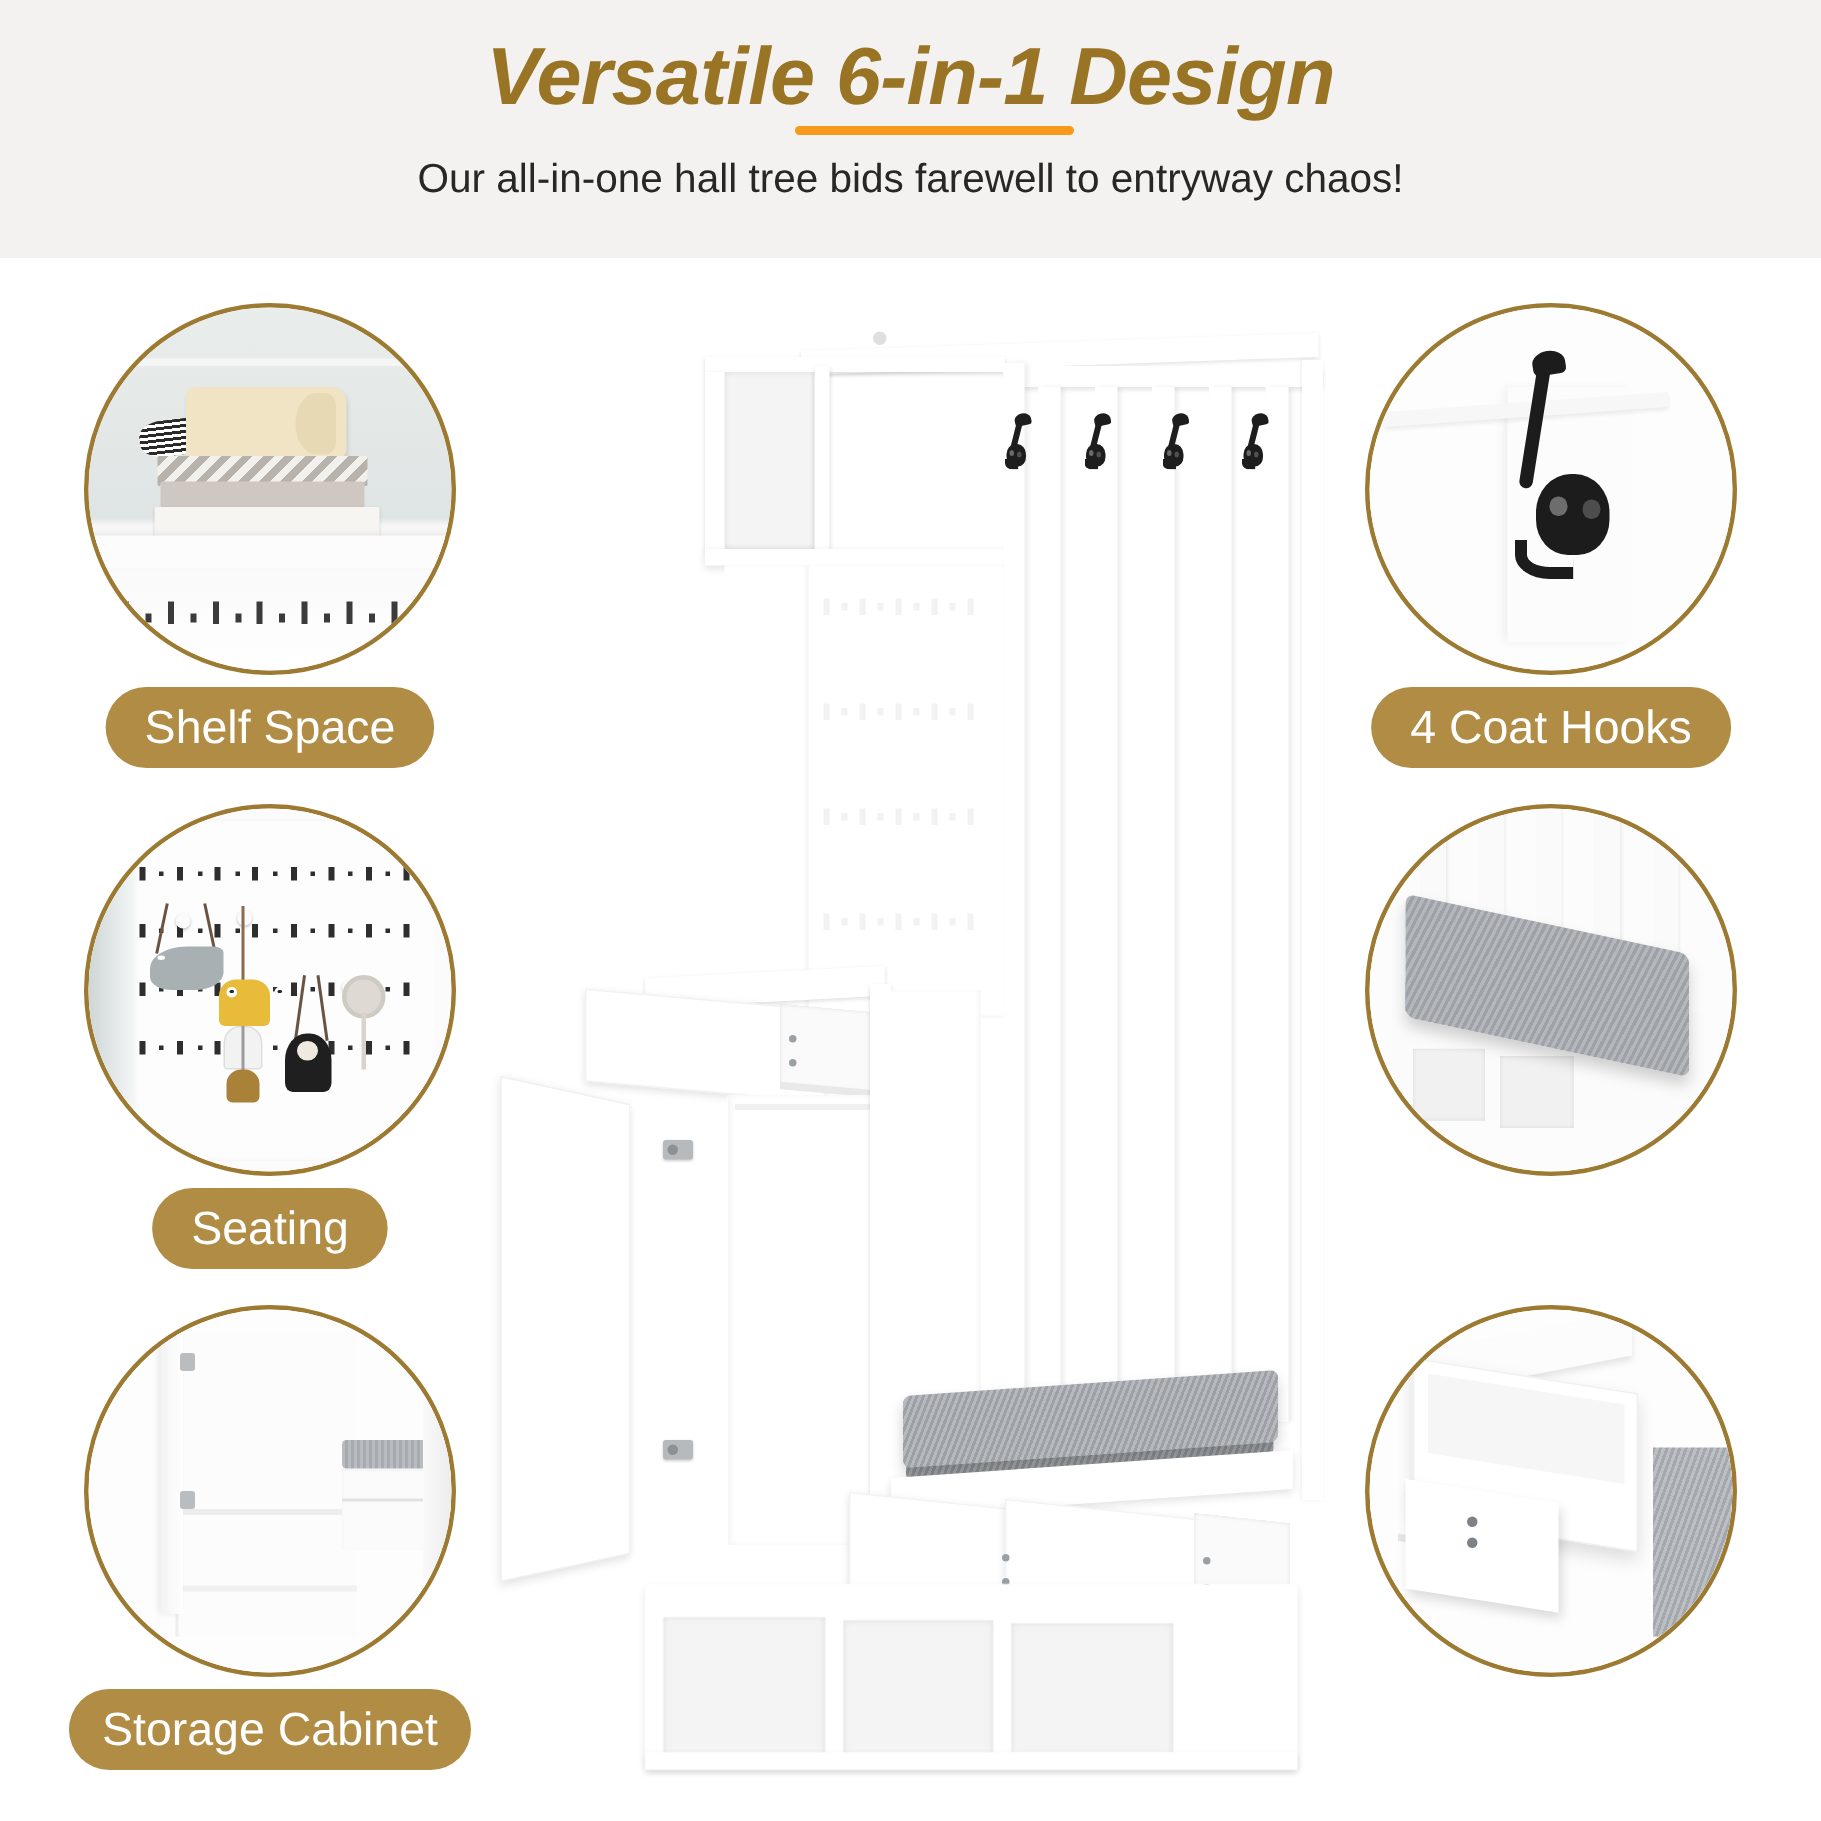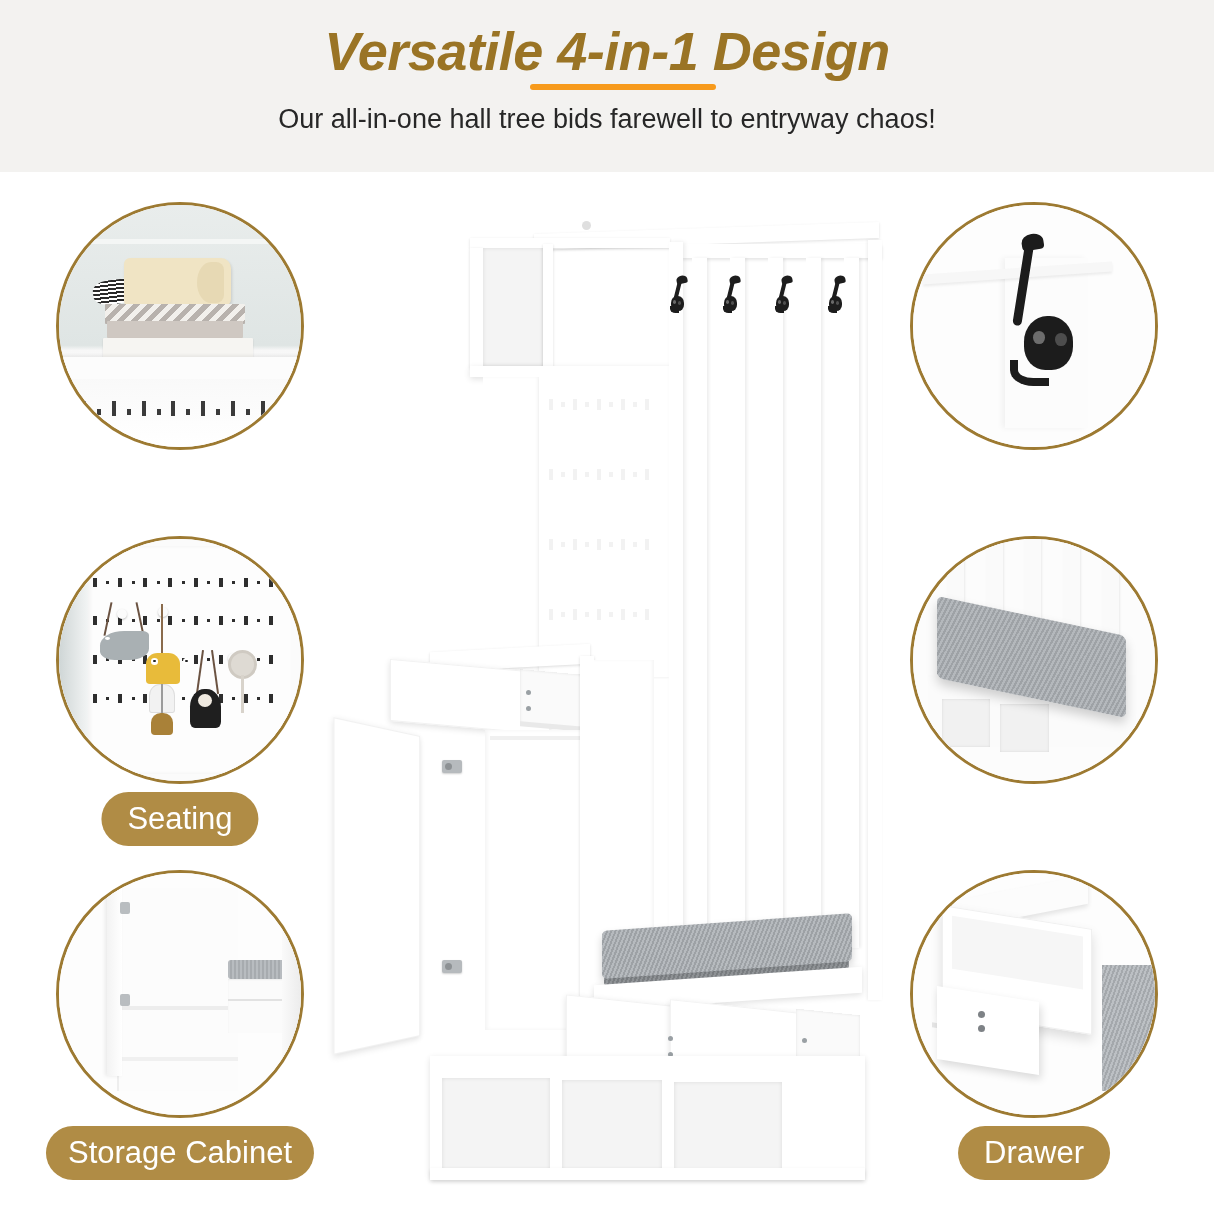--- a/index.html
+++ b/index.html
@@ -170,21 +170,21 @@
   .hingeM { position:absolute; width:20px; height:13px; background:#b6babd; border-radius:2px; box-shadow:0 1px 2px rgba(0,0,0,.2); }
   .hingeM:after{content:"";position:absolute;left:3px;top:3px;width:7px;height:7px;border-radius:50%;background:#8d9194;}
   .pegslot { position:absolute; background:#f2f2f2; }
   .screwdot { position:absolute; width:5px; height:5px; border-radius:50%; background:#9aa0a4; }
   .cubby-open { background:#f4f4f4; box-shadow: inset 0 0 4px rgba(0,0,0,.10); }
 </style>
 </head>
 <body>
 
 <div id="header-band"></div>
-<div id="page-title">Versatile 4-in-1 Design</div>
+<div id="page-title">Versatile 6-in-1 Design</div>
 <div id="title-underline"></div>
 <div id="page-subtitle">Our all-in-one hall tree bids farewell to entryway chaos!</div>
 
 <div class="callout" style="left:56px; top:202px; width:248px; height:320px;">
   <div class="circle-frame">
     <div class="circle-inner sc-shelf">
       <div class="wall-top"></div>
       <div class="fan"></div>
       <div class="bag"></div>
       <div class="bk bk3"></div>
@@ -201,20 +201,21 @@
         <i style="left:46%;top:18%;width:4px;height:40%"></i>
           <i style="left:53%;top:40%;width:4px;height:14%"></i>
         <i style="left:60%;top:18%;width:4px;height:40%"></i>
           <i style="left:67%;top:40%;width:4px;height:14%"></i>
         <i style="left:74%;top:18%;width:4px;height:40%"></i>
           <i style="left:81%;top:40%;width:4px;height:14%"></i>
         <i style="left:88%;top:18%;width:4px;height:40%"></i>
       </div>
     </div>
   </div>
+  <div class="pill">Shelf Space</div>
 </div>
 
 <div class="callout" style="left:56px; top:536px; width:248px; height:320px;">
   <div class="circle-frame">
     <div class="circle-inner sc-peg">
       <div class="edgeL"></div>
       <div class="board"></div>
       <div class="prow" style="top:16%">
         <i style="left:0%;width:4px;height:9px"></i>
           <i style="left:7%;width:3px;height:3px;top:3px"></i>
@@ -325,20 +326,21 @@
 <div class="callout" style="left:910px; top:202px; width:248px; height:320px;">
   <div class="circle-frame">
     <div class="circle-inner sc-hook">
       <div class="panel"></div>
       <div class="railtop"></div>
       <div class="hookarm"></div>
       <div class="hookplate"></div>
       <div class="hooklow"></div>
     </div>
   </div>
+  <div class="pill">4 Coat Hooks</div>
 </div>
 
 <div class="callout" style="left:910px; top:536px; width:248px; height:320px;">
   <div class="circle-frame">
     <div class="circle-inner sc-bench">
       <div class="slat" style="left:14%"></div>
       <div class="slat" style="left:30%"></div>
       <div class="slat" style="left:46%"></div>
       <div class="slat" style="left:62%"></div>
       <div class="slat" style="left:78%"></div>
@@ -357,21 +359,20 @@
       <div class="fabric"></div>
       <div class="top"></div>
       <div class="box"></div>
       <div class="inner"></div>
       <div class="rail"></div>
       <div class="front"></div>
       <div class="screw" style="left:27%;top:57%"></div>
       <div class="screw" style="left:27%;top:63%"></div>
     </div>
   </div>
-  <div class="pill">Drawer</div>
 </div>
 
 <div id="product">
 
   <div class="pp hdr-cap" style="left:204px; top:28px; width:345px; height:16px; transform:skewY(-2deg);"></div>
   <div class="pp white edge" style="left:140px; top:38px; width:200px; height:10px;"></div>
   <div class="pp" style="left:252px; top:21px; width:9px; height:9px; border-radius:50%; background:#dfdfdf;"></div>
 
   <div class="pp white edge" style="left:140px; top:48px; width:13px; height:120px;"></div>
   <div class="pp cubby-open" style="left:153px; top:48px; width:60px; height:118px;"></div>

